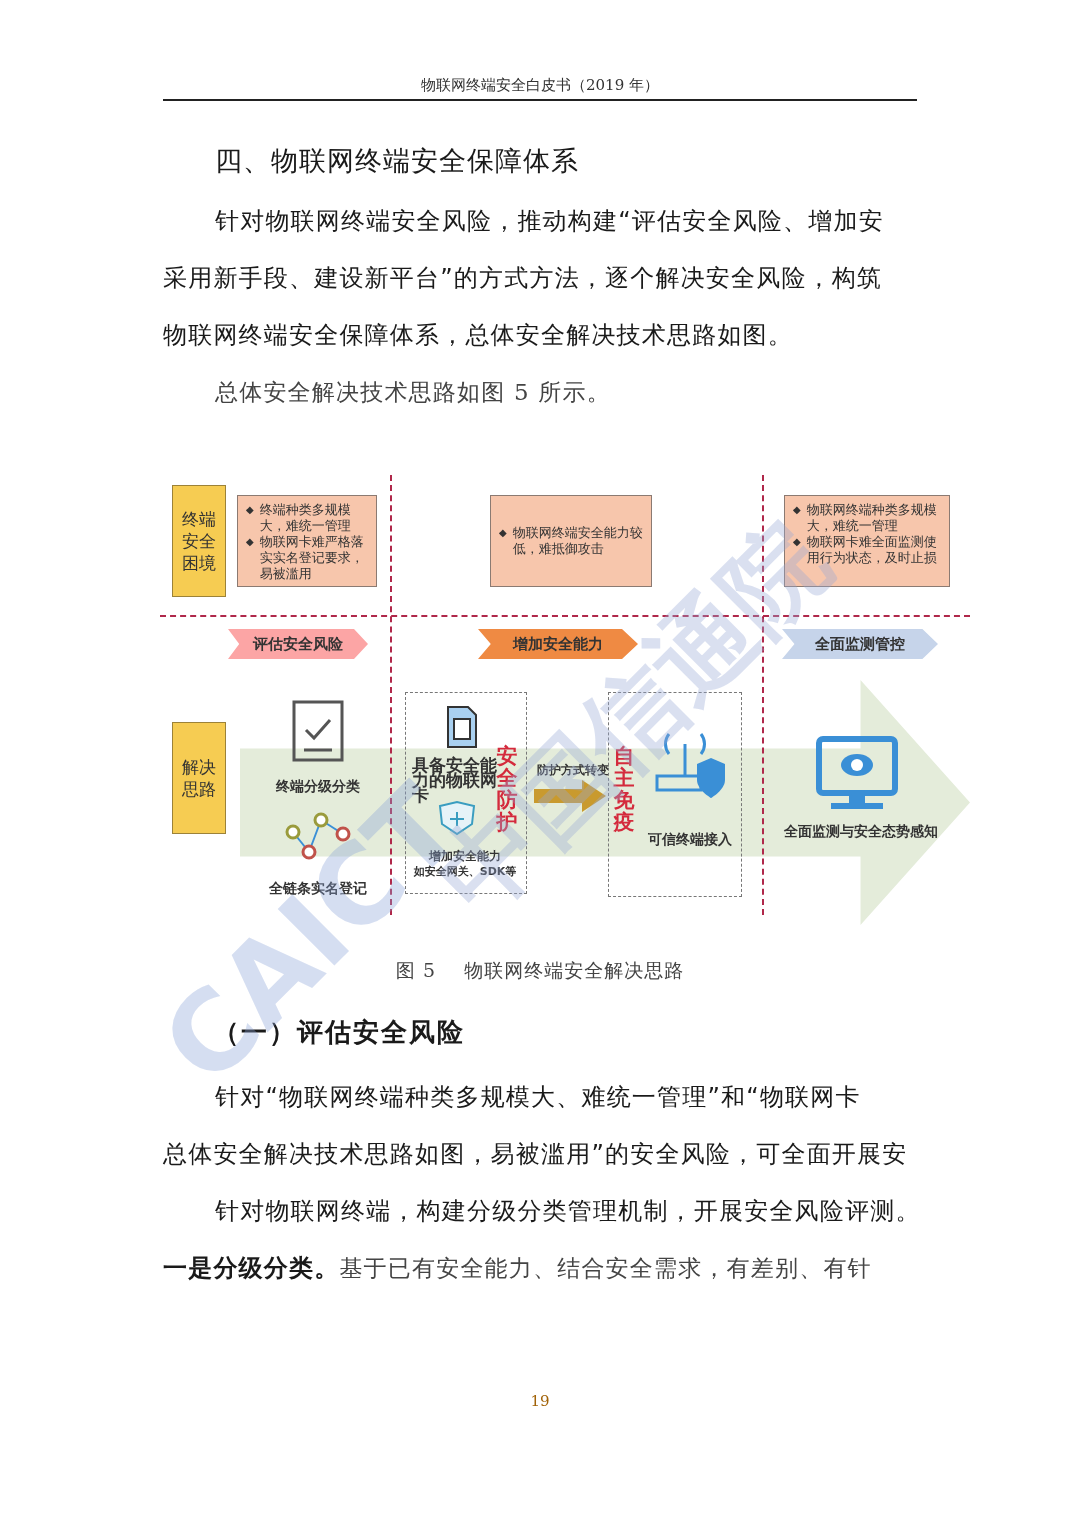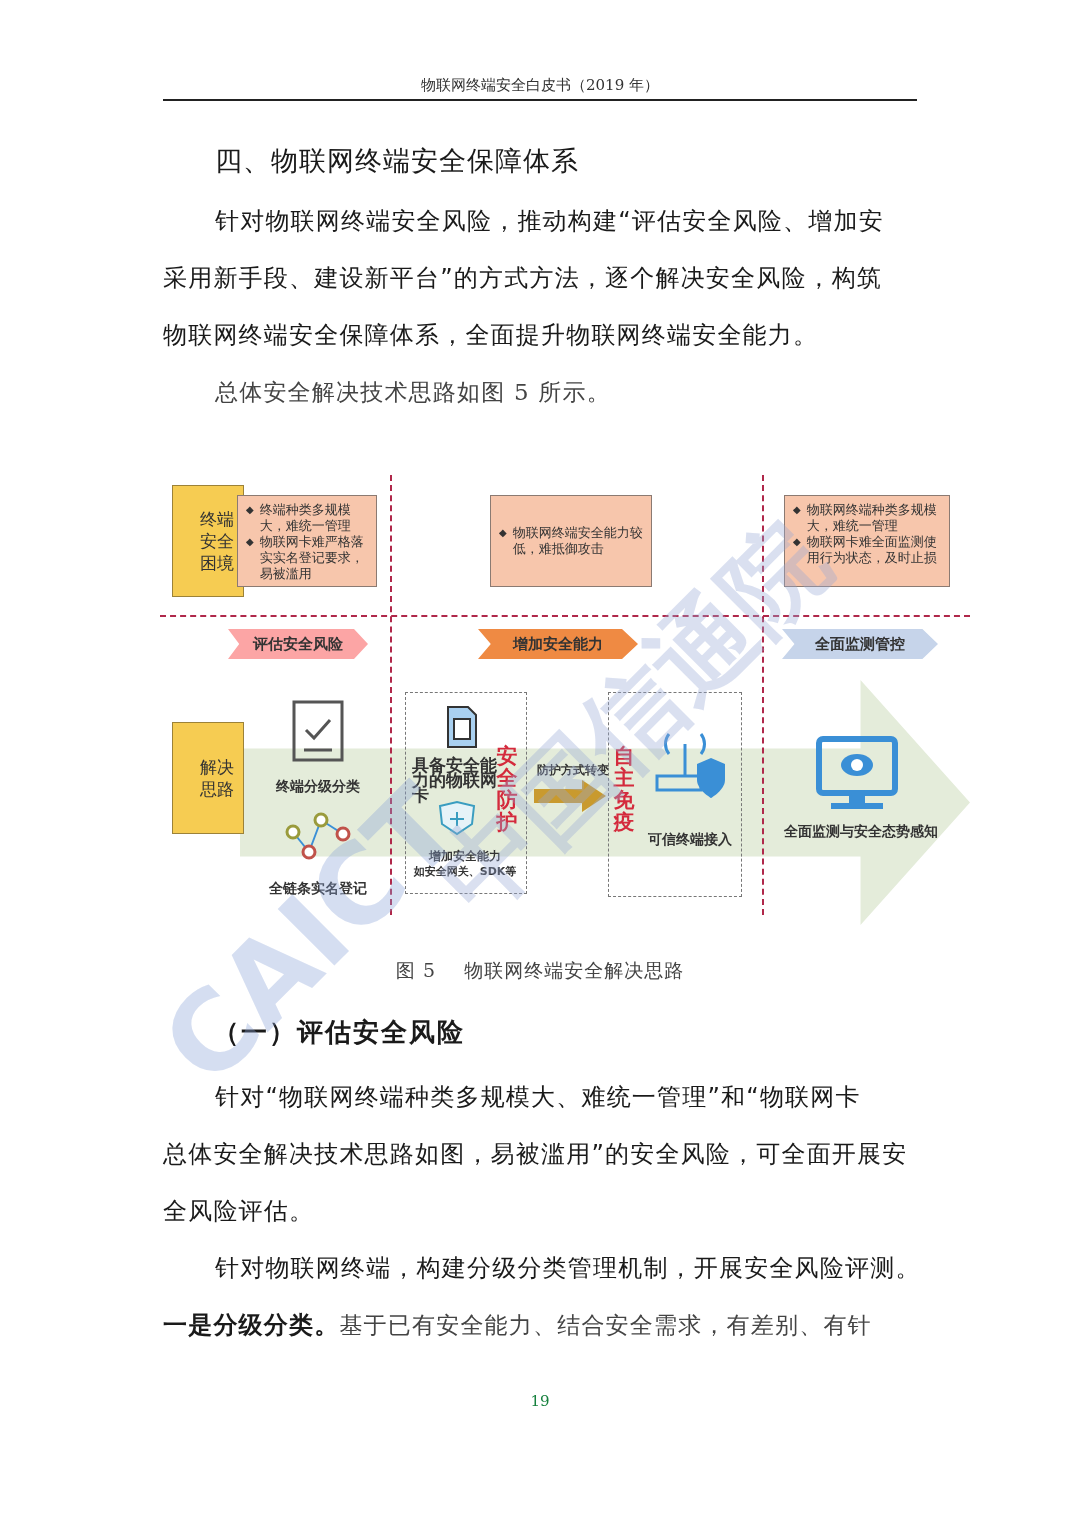--- a/index.html
+++ b/index.html
@@ -12,29 +12,29 @@
     left: 0; width: 1080px; top: 76px; text-align: center; font-family: "DejaVu Serif", "Liberation Serif", serif;
     font-size: 15px; color: #333;
   }
   .header-rule { left: 163px; width: 754px; top: 99px; height: 2px; background: #222; }
   .h1 { left: 215px; top: 143px; font-size: 27px; color: #1a1a1a; letter-spacing: 1px; }
   .para { left: 163px; width: 760px; font-size: 24px; line-height: 57px; color: #1a1a1a; letter-spacing: 1.2px; }
   .para .indent { padding-left: 52px; }
   .light { font-family: "DejaVu Serif", "Liberation Serif", serif; color: #444; font-size: 23px; }
   .h2 { left: 213px; top: 1015px; font-size: 26px; font-weight: bold; font-family: "DejaVu Serif","Liberation Serif", serif; color: #1a1a1a; letter-spacing: 2px;}
   .caption { left: 0; width: 1080px; top: 958px; text-align: center; font-family: "DejaVu Serif","Liberation Serif", serif; font-size: 19px; color: #444; letter-spacing: 1px;}
-  .page-num { left: 0; width: 1080px; top: 1392px; text-align: center; font-family: "DejaVu Serif","Liberation Serif", serif; font-size: 15px; color: #15803d; }
+  .page-num { left: 0; width: 1080px; top: 1392px; text-align: center; font-family: "DejaVu Serif","Liberation Serif", serif; font-size: 15px; color: #a16207; }
 
   
   .dia { left: 160px; top: 475px; width: 810px; height: 460px; }
   .vdash { position: absolute; width: 0; border-left: 2px dashed #b0284a; }
   .hdash { position: absolute; height: 0; border-top: 2px dashed #b0284a; }
   .ylabel {
     position: absolute; background: #f6cc52; border: 1px solid #9c8238; color: #333;
-    font-size: 17px; line-height: 22px; text-align: center; display: flex; align-items: center; justify-content: center; padding-left: 18px;
+    font-size: 17px; line-height: 22px; text-align: center; display: flex; align-items: center; justify-content: center;
   }
   .pain {
     position: absolute; background: #f7c6ac; border: 1px solid #8b7a72; font-size: 13px; line-height: 16px; color: #333;
     padding: 6px 8px; box-sizing: border-box;
   }
   .pain .b { display: flex; gap: 6px; }
   .pain .d { font-size: 10px; line-height: 16px; }
   .chev {
     position: absolute; height: 30px; color: #333; font-size: 15px; font-weight: bold;
     display: flex; align-items: center; justify-content: center;
@@ -53,21 +53,21 @@
 <body>
 
 <div class="abs header-title">物联网终端安全白皮书（2019 年）</div>
 <div class="abs header-rule"></div>
 
 <div class="abs h1">四、物联网终端安全保障体系</div>
 
 <div class="abs para" style="top:193px;">
   <div class="indent">针对物联网终端安全风险，推动构建“评估安全风险、增加安</div>
   <div>采用新手段、建设新平台”的方式方法，逐个解决安全风险，构筑</div>
-  <div>物联网终端安全保障体系，全面提升物联网终端安全能力。</div>
+  <div>物联网终端安全保障体系，总体安全解决技术思路如图。</div>
   <div class="indent light">总体安全解决技术思路如图 5 所示。</div>
 </div>
 
 <div class="abs dia">
   <div class="bigarrow"></div>
 
   <div class="vdash" style="left:230px; top:0; height:440px;"></div>
   <div class="vdash" style="left:602px; top:0; height:440px;"></div>
   <div class="hdash" style="left:0; top:140px; width:810px;"></div>
 
@@ -166,21 +166,20 @@
   <div class="lbl" style="left:606px; top:348px; width:190px;">全面监测与安全态势感知</div>
 </div>
 
 <div class="abs caption" style="white-space:pre;">图 5    物联网终端安全解决思路</div>
 
 <div class="abs h2">（一）评估安全风险</div>
 
 <div class="abs para" style="top:1069px;">
   <div class="indent">针对“物联网终端种类多规模大、难统一管理”和“物联网卡</div>
   <div>总体安全解决技术思路如图，易被滥用”的安全风险，可全面开展安</div>
-  <div>全风险评估。</div>
   <div class="indent">针对物联网终端，构建分级分类管理机制，开展安全风险评测。</div>
   <div>
     <span style="font-weight:bold;">一是分级分类。</span><span class="light">基于已有安全能力、结合安全需求，有差别、有针</span>
   </div>
 </div>
 
 <div class="abs page-num">19</div>
 
 <svg class="watermark" width="760" height="720">
   <text x="0" y="0" transform="translate(60,690) rotate(-45)" font-family="DejaVu Sans, sans-serif" font-size="110" font-weight="bold" fill="#8aa3d8">CAICT</text>

